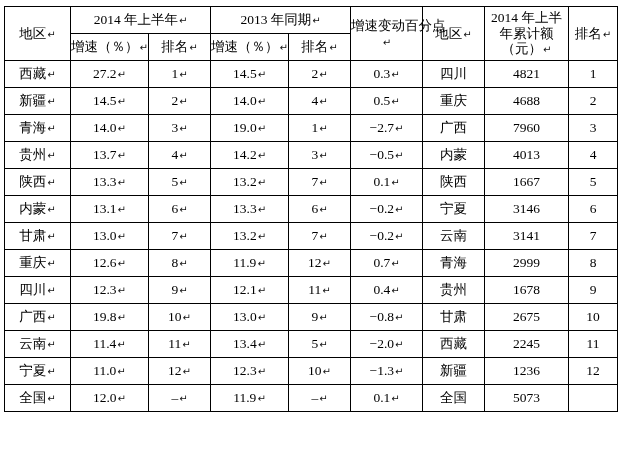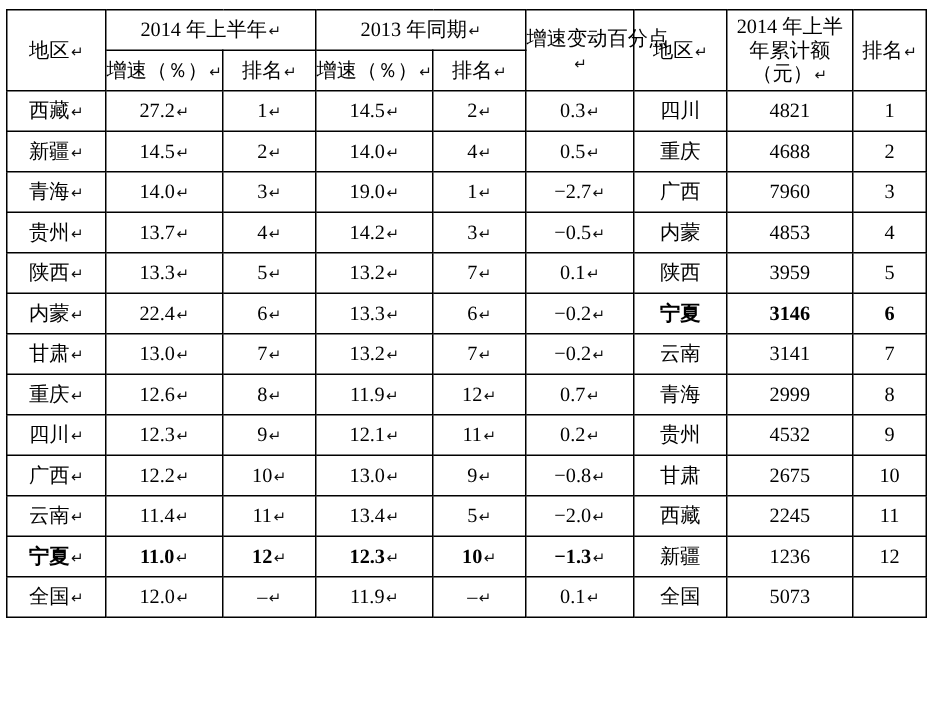--- a/index.html
+++ b/index.html
@@ -36,21 +36,21 @@
     height: 26px;
     font-size: 13.5px;
   }
   .hdr-tall {
     height: 34px;
   }
   .region-cell {
     font-size: 13.5px;
   }
   .bold {
-    font-weight: bold;
+    font-weight: normal;
   }
   
   .pil {
     font-family: "Liberation Sans", "DejaVu Sans", sans-serif;
     font-size: 10px;
     color: #111;
     vertical-align: baseline;
     margin-left: 1px;
   }
   .cellinner {
@@ -138,37 +138,37 @@
           <td><span class="cellinner">3</span></td>
         </tr>
         <tr>
           <td class="region-cell"><span class="cellinner">贵州</span><span class="pil">↵</span></td>
           <td><span class="cellinner">13.7</span><span class="pil">↵</span></td>
           <td><span class="cellinner">4</span><span class="pil">↵</span></td>
           <td><span class="cellinner">14.2</span><span class="pil">↵</span></td>
           <td><span class="cellinner">3</span><span class="pil">↵</span></td>
           <td><span class="cellinner">−0.5</span><span class="pil">↵</span></td>
           <td class="region-cell"><span class="cellinner">内蒙</span></td>
-          <td><span class="cellinner">4853</span></td>
+          <td><span class="cellinner">4013</span></td>
           <td><span class="cellinner">4</span></td>
         </tr>
         <tr>
           <td class="region-cell"><span class="cellinner">陕西</span><span class="pil">↵</span></td>
           <td><span class="cellinner">13.3</span><span class="pil">↵</span></td>
           <td><span class="cellinner">5</span><span class="pil">↵</span></td>
           <td><span class="cellinner">13.2</span><span class="pil">↵</span></td>
           <td><span class="cellinner">7</span><span class="pil">↵</span></td>
           <td><span class="cellinner">0.1</span><span class="pil">↵</span></td>
           <td class="region-cell"><span class="cellinner">陕西</span></td>
-          <td><span class="cellinner">3959</span></td>
+          <td><span class="cellinner">1667</span></td>
           <td><span class="cellinner">5</span></td>
         </tr>
         <tr>
           <td class="region-cell"><span class="cellinner">内蒙</span><span class="pil">↵</span></td>
-          <td><span class="cellinner">22.4</span><span class="pil">↵</span></td>
+          <td><span class="cellinner">13.1</span><span class="pil">↵</span></td>
           <td><span class="cellinner">6</span><span class="pil">↵</span></td>
           <td><span class="cellinner">13.3</span><span class="pil">↵</span></td>
           <td><span class="cellinner">6</span><span class="pil">↵</span></td>
           <td><span class="cellinner">−0.2</span><span class="pil">↵</span></td>
           <td class="region-cell"><span class="cellinner bold">宁夏</span></td>
           <td><span class="cellinner bold">3146</span></td>
           <td><span class="cellinner bold">6</span></td>
         </tr>
         <tr>
           <td class="region-cell"><span class="cellinner">甘肃</span><span class="pil">↵</span></td>
@@ -191,28 +191,28 @@
           <td class="region-cell"><span class="cellinner">青海</span></td>
           <td><span class="cellinner">2999</span></td>
           <td><span class="cellinner">8</span></td>
         </tr>
         <tr>
           <td class="region-cell"><span class="cellinner">四川</span><span class="pil">↵</span></td>
           <td><span class="cellinner">12.3</span><span class="pil">↵</span></td>
           <td><span class="cellinner">9</span><span class="pil">↵</span></td>
           <td><span class="cellinner">12.1</span><span class="pil">↵</span></td>
           <td><span class="cellinner">11</span><span class="pil">↵</span></td>
-          <td><span class="cellinner">0.2</span><span class="pil">↵</span></td>
+          <td><span class="cellinner">0.4</span><span class="pil">↵</span></td>
           <td class="region-cell"><span class="cellinner">贵州</span></td>
-          <td><span class="cellinner">4532</span></td>
+          <td><span class="cellinner">1678</span></td>
           <td><span class="cellinner">9</span></td>
         </tr>
         <tr>
           <td class="region-cell"><span class="cellinner">广西</span><span class="pil">↵</span></td>
-          <td><span class="cellinner">12.2</span><span class="pil">↵</span></td>
+          <td><span class="cellinner">19.8</span><span class="pil">↵</span></td>
           <td><span class="cellinner">10</span><span class="pil">↵</span></td>
           <td><span class="cellinner">13.0</span><span class="pil">↵</span></td>
           <td><span class="cellinner">9</span><span class="pil">↵</span></td>
           <td><span class="cellinner">−0.8</span><span class="pil">↵</span></td>
           <td class="region-cell"><span class="cellinner">甘肃</span></td>
           <td><span class="cellinner">2675</span></td>
           <td><span class="cellinner">10</span></td>
         </tr>
         <tr>
           <td class="region-cell"><span class="cellinner">云南</span><span class="pil">↵</span></td>

